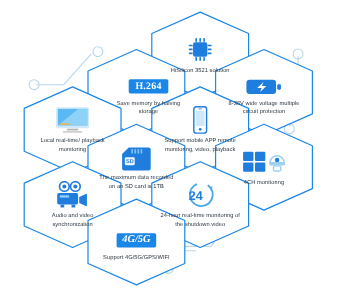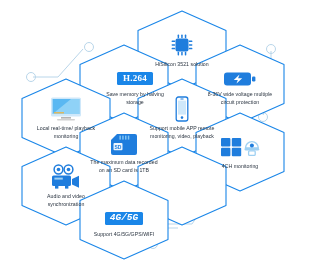--- a/index.html
+++ b/index.html
@@ -35,21 +35,21 @@
     font-weight:bold;
     font-size:9px;
     padding:1.5px 6px;
     border-radius:1.5px;
     letter-spacing:.2px;
     line-height:1.15;
     margin-bottom:3px;
     display:inline-block;
   }
   .badge.g{
-    font-family:Liberation Mono, monospace;
+    font-family:Liberation Serif, serif;
     font-style:italic;
     font-size:9.5px;
     letter-spacing:0;
     padding:1px 5px;
   }
   .iconwrap{height:26px;display:flex;align-items:flex-end;justify-content:center;margin-bottom:2px;}
 </style>
 </head>
 <body>
 
@@ -226,20 +226,32 @@
           <path d="M24 15 l7 -3.2 v12 l-7 -3.2 z" fill="#1f7ddd"></path>
           <rect x="7" y="22" width="3.4" height="2.6" fill="#1f7ddd"></rect>
           <rect x="17" y="22" width="3.4" height="2.6" fill="#1f7ddd"></rect>
           <rect x="6.4" y="13.6" width="8.4" height="2" fill="#9ed0f2"></rect>
         </svg>
       </div>
       <div class="cap">Audio and video synchronization</div>
     </div>
   </div>
 
+  <div class="hexcell" style="left:136px;top:146px;">
+    <div class="hexinner">
+      <div class="iconwrap">
+        <svg width="32" height="26" viewBox="0 0 32 26">
+          <circle cx="17" cy="13" r="10.4" fill="none" stroke="#4aa8e8" stroke-width="1.6" stroke-dasharray="52 10" transform="rotate(-40 17 13)"></circle>
+          <path d="M24.6 6.6 l2.6 -1.4 -.5 2.9" fill="#4aa8e8"></path>
+          <text x="12" y="17.4" font-family="Liberation Sans, sans-serif" font-size="11.5" font-weight="bold" fill="#1f7ddd" text-anchor="middle">24</text>
+        </svg>
+      </div>
+      <div class="cap">24-hour real-time monitoring of the shutdown video</div>
+    </div>
+  </div>
 
   <div class="hexcell" style="left:78px;top:180px;">
     <div class="hexinner">
       <div class="iconwrap">
         <span class="badge g">4G/5G</span>
       </div>
       <div class="cap">Support 4G/5G/GPS/WIFI</div>
     </div>
   </div>
 

